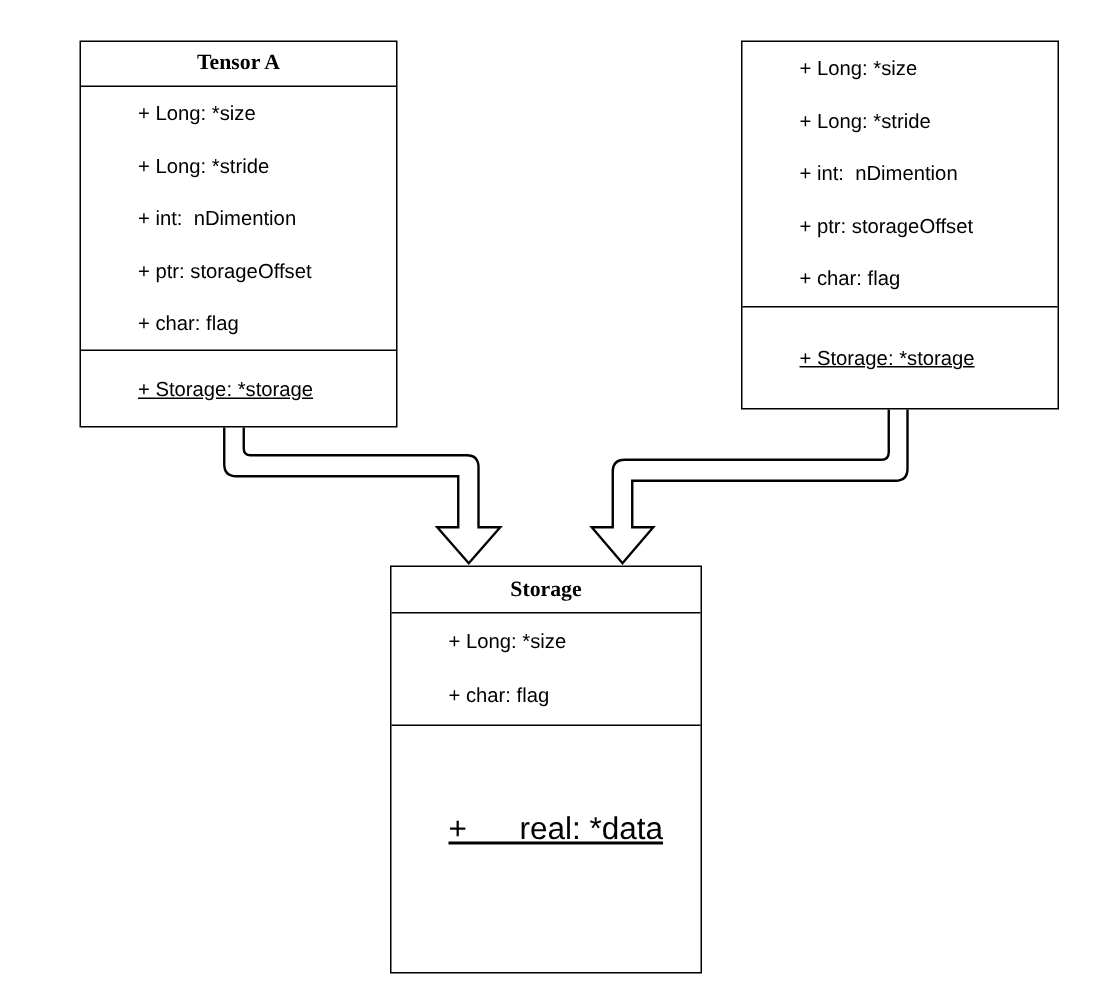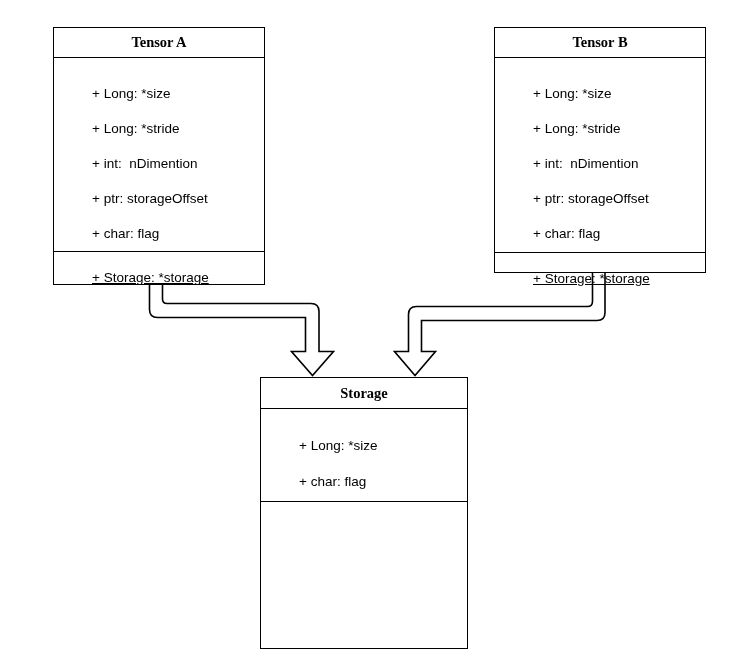--- a/index.html
+++ b/index.html
@@ -18,21 +18,20 @@
     width: 742px; height: 671px;
     pointer-events: none;
   }
   .uml-box {
     position: absolute;
     background: #ffffff;
     border: 1.5px solid #000000;
     box-sizing: border-box;
     display: flex;
     flex-direction: column;
-    gap: 18px;
   }
   .box-tensor-a { left: 53px;  top: 27px;  width: 212px; height: 258px; }
   .box-tensor-b { left: 494px; top: 27px;  width: 212px; height: 246px; }
   .box-storage  { left: 260px; top: 377px; width: 208px; height: 272px; text-align: right; }
 
   .uml-title {
     border-bottom: 1.5px solid #000000;
     display: flex;
     align-items: center;
     justify-content: center;
@@ -91,34 +90,36 @@
       <div class="field">+ int:  nDimention</div>
       <div class="field">+ ptr: storageOffset</div>
       <div class="field">+ char: flag</div>
     </div>
     <div class="uml-section-last">
       <div class="field">+ Storage: *storage</div>
     </div>
   </div>
 
   <div class="uml-box box-tensor-b">
-    <div class="uml-title">Tensor B</div>
     <div class="uml-section">
       <div class="field">+ Long: *size</div>
       <div class="field">+ Long: *stride</div>
       <div class="field">+ int:  nDimention</div>
       <div class="field">+ ptr: storageOffset</div>
       <div class="field">+ char: flag</div>
     </div>
     <div class="uml-section-last">
       <div class="field">+ Storage: *storage</div>
     </div>
   </div>
 
   <div class="uml-box box-storage">
     <div class="uml-title">Storage</div>
     <div class="uml-section">
       <div class="field">+ Long: *size</div>
       <div class="field">+ char: flag</div>
     </div>
+    <div class="uml-section-last">
+      <div class="field field-data">+      real: *data</div>
+    </div>
   </div>
 
 </div>
 
 </body></html>

